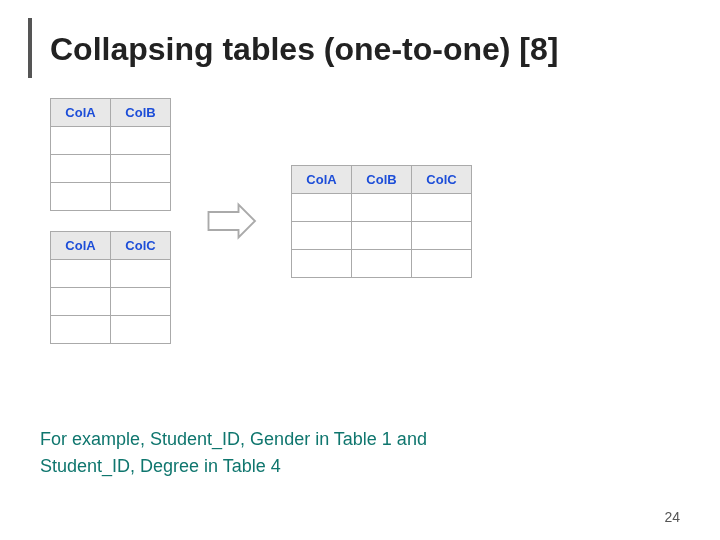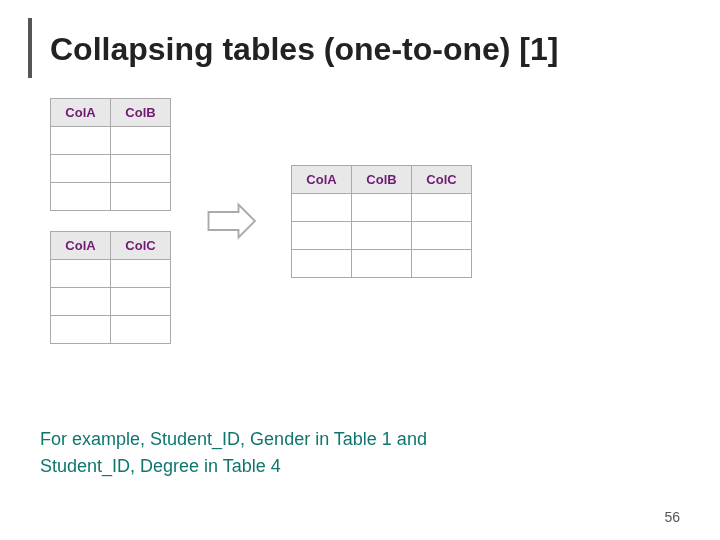--- a/index.html
+++ b/index.html
@@ -61,21 +61,21 @@
       width: 60px;
       height: 28px;
       text-align: center;
       font-size: 13px;
     }
 
     .simple-table th {
       background: #e8e8e8;
       font-weight: bold;
       font-size: 13px;
-      color: #701a75;
+      color: #1d4ed8;
     }
 
     .simple-table td {
       background: #fff;
     }
 
     .arrow-container {
       display: flex;
       align-items: center;
       justify-content: center;
@@ -109,21 +109,21 @@
       color: #555;
     }
   </style>
 </head>
 <body>
 
 <div class="slide-container">
 
   <div class="left-bar"></div>
 
-  <h1 class="title">Collapsing tables (one-to-one) [1]</h1>
+  <h1 class="title">Collapsing tables (one-to-one) [8]</h1>
 
   <div class="content-area">
 
     <div class="tables-left">
 
       <table class="simple-table">
         <thead>
           <tr>
             <th>ColA</th>
             <th>ColB</th>
@@ -204,15 +204,15 @@
       </tbody>
     </table>
 
   </div>
 
   <div class="body-text">
     <div>For example, Student_ID, Gender in Table 1 and</div>
     <div>Student_ID, Degree in Table 4</div>
   </div>
 
-  <div class="page-number">56</div>
+  <div class="page-number">24</div>
 
 </div>
 
 </body></html>

